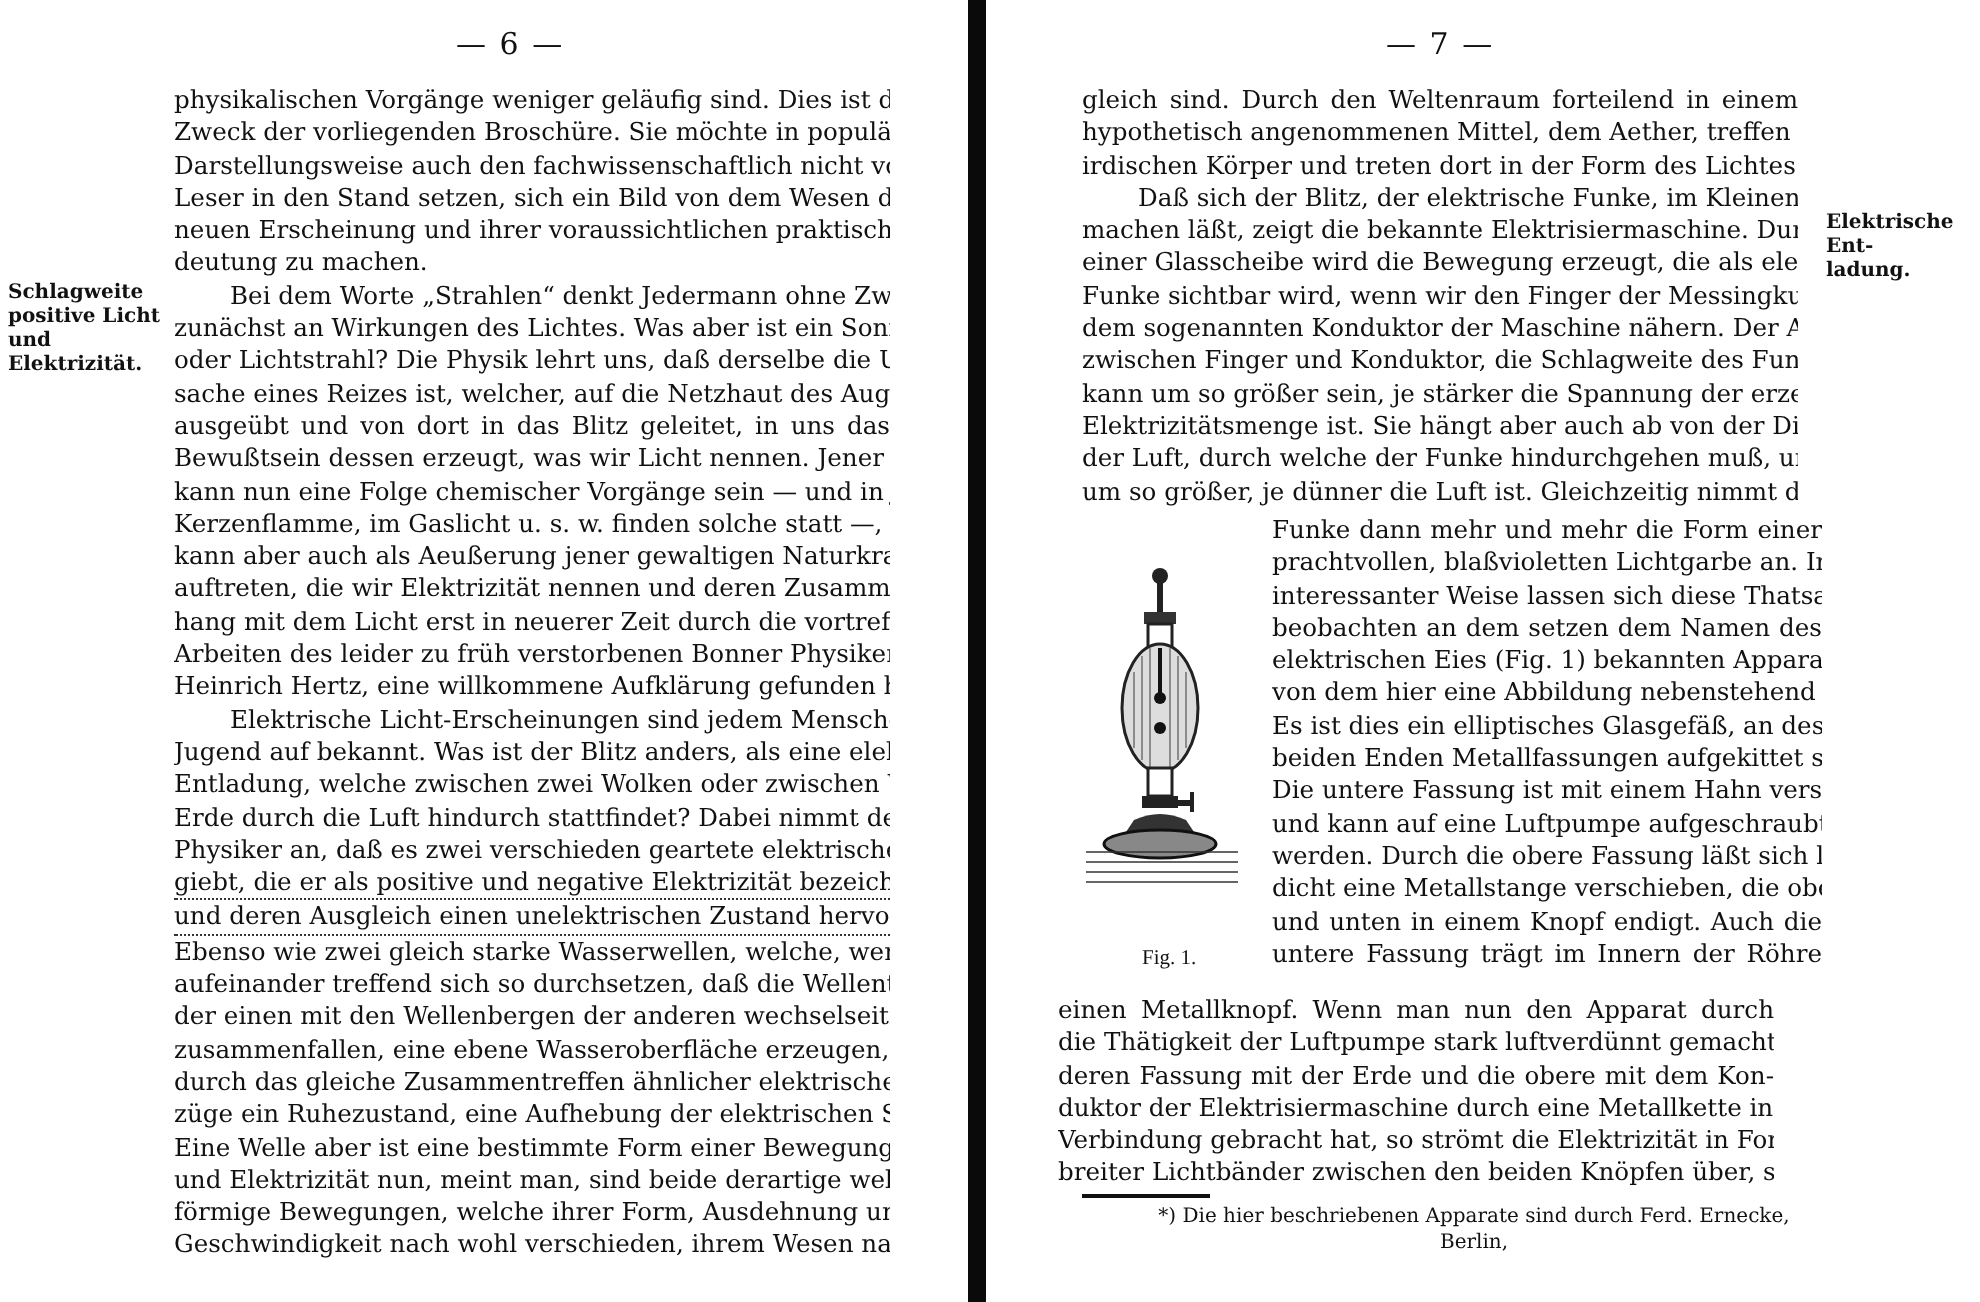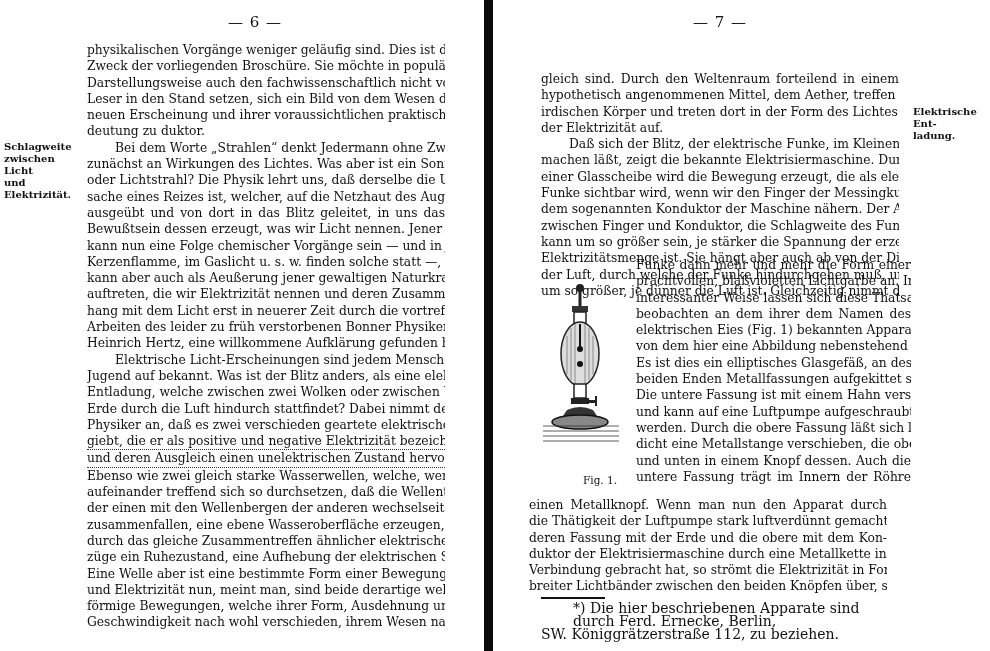--- a/index.html
+++ b/index.html
@@ -26,41 +26,41 @@
   .line.last { text-align-last: left; }
   .line.indent { padding-left: 28px; }
   .margin-note {
     position: absolute; font-size: 10px; line-height: 12px; 
     font-weight: bold; font-family: "DejaVu Serif", serif;
   }
   .underline { border-bottom: 1px dotted #333; }
   .figure { position: absolute; }
   .fig-caption { position: absolute; font-size: 10.5px; }
   .footnote-rule { position: absolute; height: 2px; background: #111; }
-  .footnote { position: absolute; font-size: 14px; line-height: 13px; }
+  .footnote { position: absolute; font-size: 10px; line-height: 13px; text-align: center; }
 </style>
 </head>
 <body>
 
 <div class="page page-left">
   <div class="pagenum" style="left:228px;">— 6 —</div>
 
   <div class="margin-note" style="left:4px; top:141px; width:76px;">
     <div>Schlagweite</div>
-    <div>zwischen Licht</div>
+    <div>positive Licht</div>
     <div>und Elektrizität.</div>
   </div>
 
   <div class="text-block" style="left:87px; top:42px; width:358px;">
     <span class="line">physikalischen Vorgänge weniger geläufig sind.  Dies ist der</span>
     <span class="line">Zweck der vorliegenden Broschüre.  Sie möchte in populärer</span>
     <span class="line">Darstellungsweise auch den fachwissenschaftlich nicht vorgebildeten</span>
     <span class="line">Leser in den Stand setzen, sich ein Bild von dem Wesen der</span>
     <span class="line">neuen Erscheinung und ihrer voraussichtlichen praktischen Be-</span>
-    <span class="line last">deutung zu duktor.</span>
+    <span class="line last">deutung zu machen.</span>
 
     <span class="line indent">Bei dem Worte „Strahlen“ denkt Jedermann ohne Zweifel</span>
     <span class="line">zunächst an Wirkungen des Lichtes.  Was aber ist ein Sonnen-</span>
     <span class="line">oder Lichtstrahl?  Die Physik lehrt uns, daß derselbe die Ur-</span>
     <span class="line">sache eines Reizes ist, welcher, auf die Netzhaut des Auges</span>
     <span class="line">ausgeübt und von dort in das Blitz geleitet, in uns das</span>
     <span class="line">Bewußtsein dessen erzeugt, was wir Licht nennen.  Jener Reiz</span>
     <span class="line">kann nun eine Folge chemischer Vorgänge sein — und in jeder</span>
     <span class="line">Kerzenflamme, im Gaslicht u. s. w. finden solche statt —, er</span>
     <span class="line">kann aber auch als Aeußerung jener gewaltigen Naturkraft</span>
@@ -92,25 +92,24 @@
 <div class="gutter"></div>
 
 <div class="page page-right">
   <div class="pagenum" style="left:198px;">— 7 —</div>
 
   <div class="margin-note" style="left:418px; top:106px; width:76px;">
     <div>Elektrische Ent-</div>
     <div>ladung.</div>
   </div>
 
-  <div class="text-block" style="left:46px; top:42px; width:358px;margin-top:29px;">
+  <div class="text-block" style="left:46px; top:42px; width:358px;">
     <span class="line">gleich sind.  Durch den Weltenraum forteilend in einem</span>
     <span class="line">hypothetisch angenommenen Mittel, dem Aether, treffen sie die</span>
     <span class="line">irdischen Körper und treten dort in der Form des Lichtes oder</span>
-    <span class="line last">der Elektrizität auf.</span>
     <span class="line indent">Daß sich der Blitz, der elektrische Funke, im Kleinen nach-</span>
     <span class="line">machen läßt, zeigt die bekannte Elektrisiermaschine. Durch Reibung</span>
     <span class="line">einer Glasscheibe wird die Bewegung erzeugt, die als elektrischer</span>
     <span class="line">Funke sichtbar wird, wenn wir den Finger der Messingkugel,</span>
     <span class="line">dem sogenannten Konduktor der Maschine nähern.  Der Abstand</span>
     <span class="line">zwischen Finger und Konduktor, die Schlagweite des Funkens,</span>
     <span class="line">kann um so größer sein, je stärker die Spannung der erzeugten</span>
     <span class="line">Elektrizitätsmenge ist.  Sie hängt aber auch ab von der Dichte</span>
     <span class="line">der Luft, durch welche der Funke hindurchgehen muß, und wird</span>
     <span class="line">um so größer, je dünner die Luft ist.  Gleichzeitig nimmt der</span>
@@ -141,46 +140,45 @@
       <path d="M26 134 Q39 128 52 134 L56 140 L22 140 Z" fill="#333"></path>
       <ellipse cx="39" cy="146" rx="28" ry="7" fill="#888" stroke="#111" stroke-width="1.5"></ellipse>
       <g stroke="#333" stroke-width="0.8">
         <line x1="2" y1="150" x2="78" y2="150"></line>
           <line x1="2" y1="155" x2="78" y2="155"></line>
         <line x1="2" y1="160" x2="78" y2="160"></line>
           <line x1="2" y1="165" x2="78" y2="165"></line>
       </g>
     </svg>
   </div>
-  <div class="fig-caption" style="left:88px; top:474px;">Fig. 1.</div>
+  <div class="fig-caption" style="left:76px; top:474px;font-family:Liberation Serif, serif;">Fig. 1.</div>
 
   <div class="text-block" style="left:141px; top:257px; width:275px;">
     <span class="line">Funke dann mehr und mehr die Form einer</span>
     <span class="line">prachtvollen, blaßvioletten Lichtgarbe an.  In</span>
     <span class="line">interessanter Weise lassen sich diese Thatsachen</span>
-    <span class="line">beobachten an dem ihrer dem Namen des</span>
+    <span class="line">beobachten an dem setzen dem Namen des</span>
     <span class="line">elektrischen Eies (Fig. 1) bekannten Apparat,*)</span>
     <span class="line">von dem hier eine Abbildung nebenstehend folgt.</span>
     <span class="line">Es ist dies ein elliptisches Glasgefäß, an dessen</span>
     <span class="line">beiden Enden Metallfassungen aufgekittet sind.</span>
     <span class="line">Die untere Fassung ist mit einem Hahn versehen</span>
     <span class="line">und kann auf eine Luftpumpe aufgeschraubt</span>
     <span class="line">werden.  Durch die obere Fassung läßt sich luft-</span>
     <span class="line">dicht eine Metallstange verschieben, die oben</span>
-    <span class="line">und unten in einem Knopf dessen.  Auch die</span>
+    <span class="line">und unten in einem Knopf endigt.  Auch die</span>
     <span class="line">untere Fassung trägt im Innern der Röhre</span>
   </div>
 
   <div class="text-block" style="left:34px; top:497px; width:358px;">
     <span class="line">einen Metallknopf.  Wenn man nun den Apparat durch</span>
     <span class="line">die Thätigkeit der Luftpumpe stark luftverdünnt gemacht, die</span>
     <span class="line">deren Fassung mit der Erde und die obere mit dem Kon-</span>
     <span class="line">duktor der Elektrisiermaschine durch eine Metallkette in leitende</span>
     <span class="line">Verbindung gebracht hat, so strömt die Elektrizität in Form</span>
     <span class="line">breiter Lichtbänder zwischen den beiden Knöpfen über, sobald</span>
   </div>
 
   <div class="footnote-rule" style="left:46px; top:597px; width:64px;"></div>
   <div class="footnote" style="left:46px; top:602px; width:360px;">
     <div style="padding-left:32px;">*) Die hier beschriebenen Apparate sind durch Ferd. Ernecke, Berlin,</div>
-    <div>SW. Königgrätzerstraße 112, zu beziehen.</div>
   </div>
 </div>
 
 </body></html>

